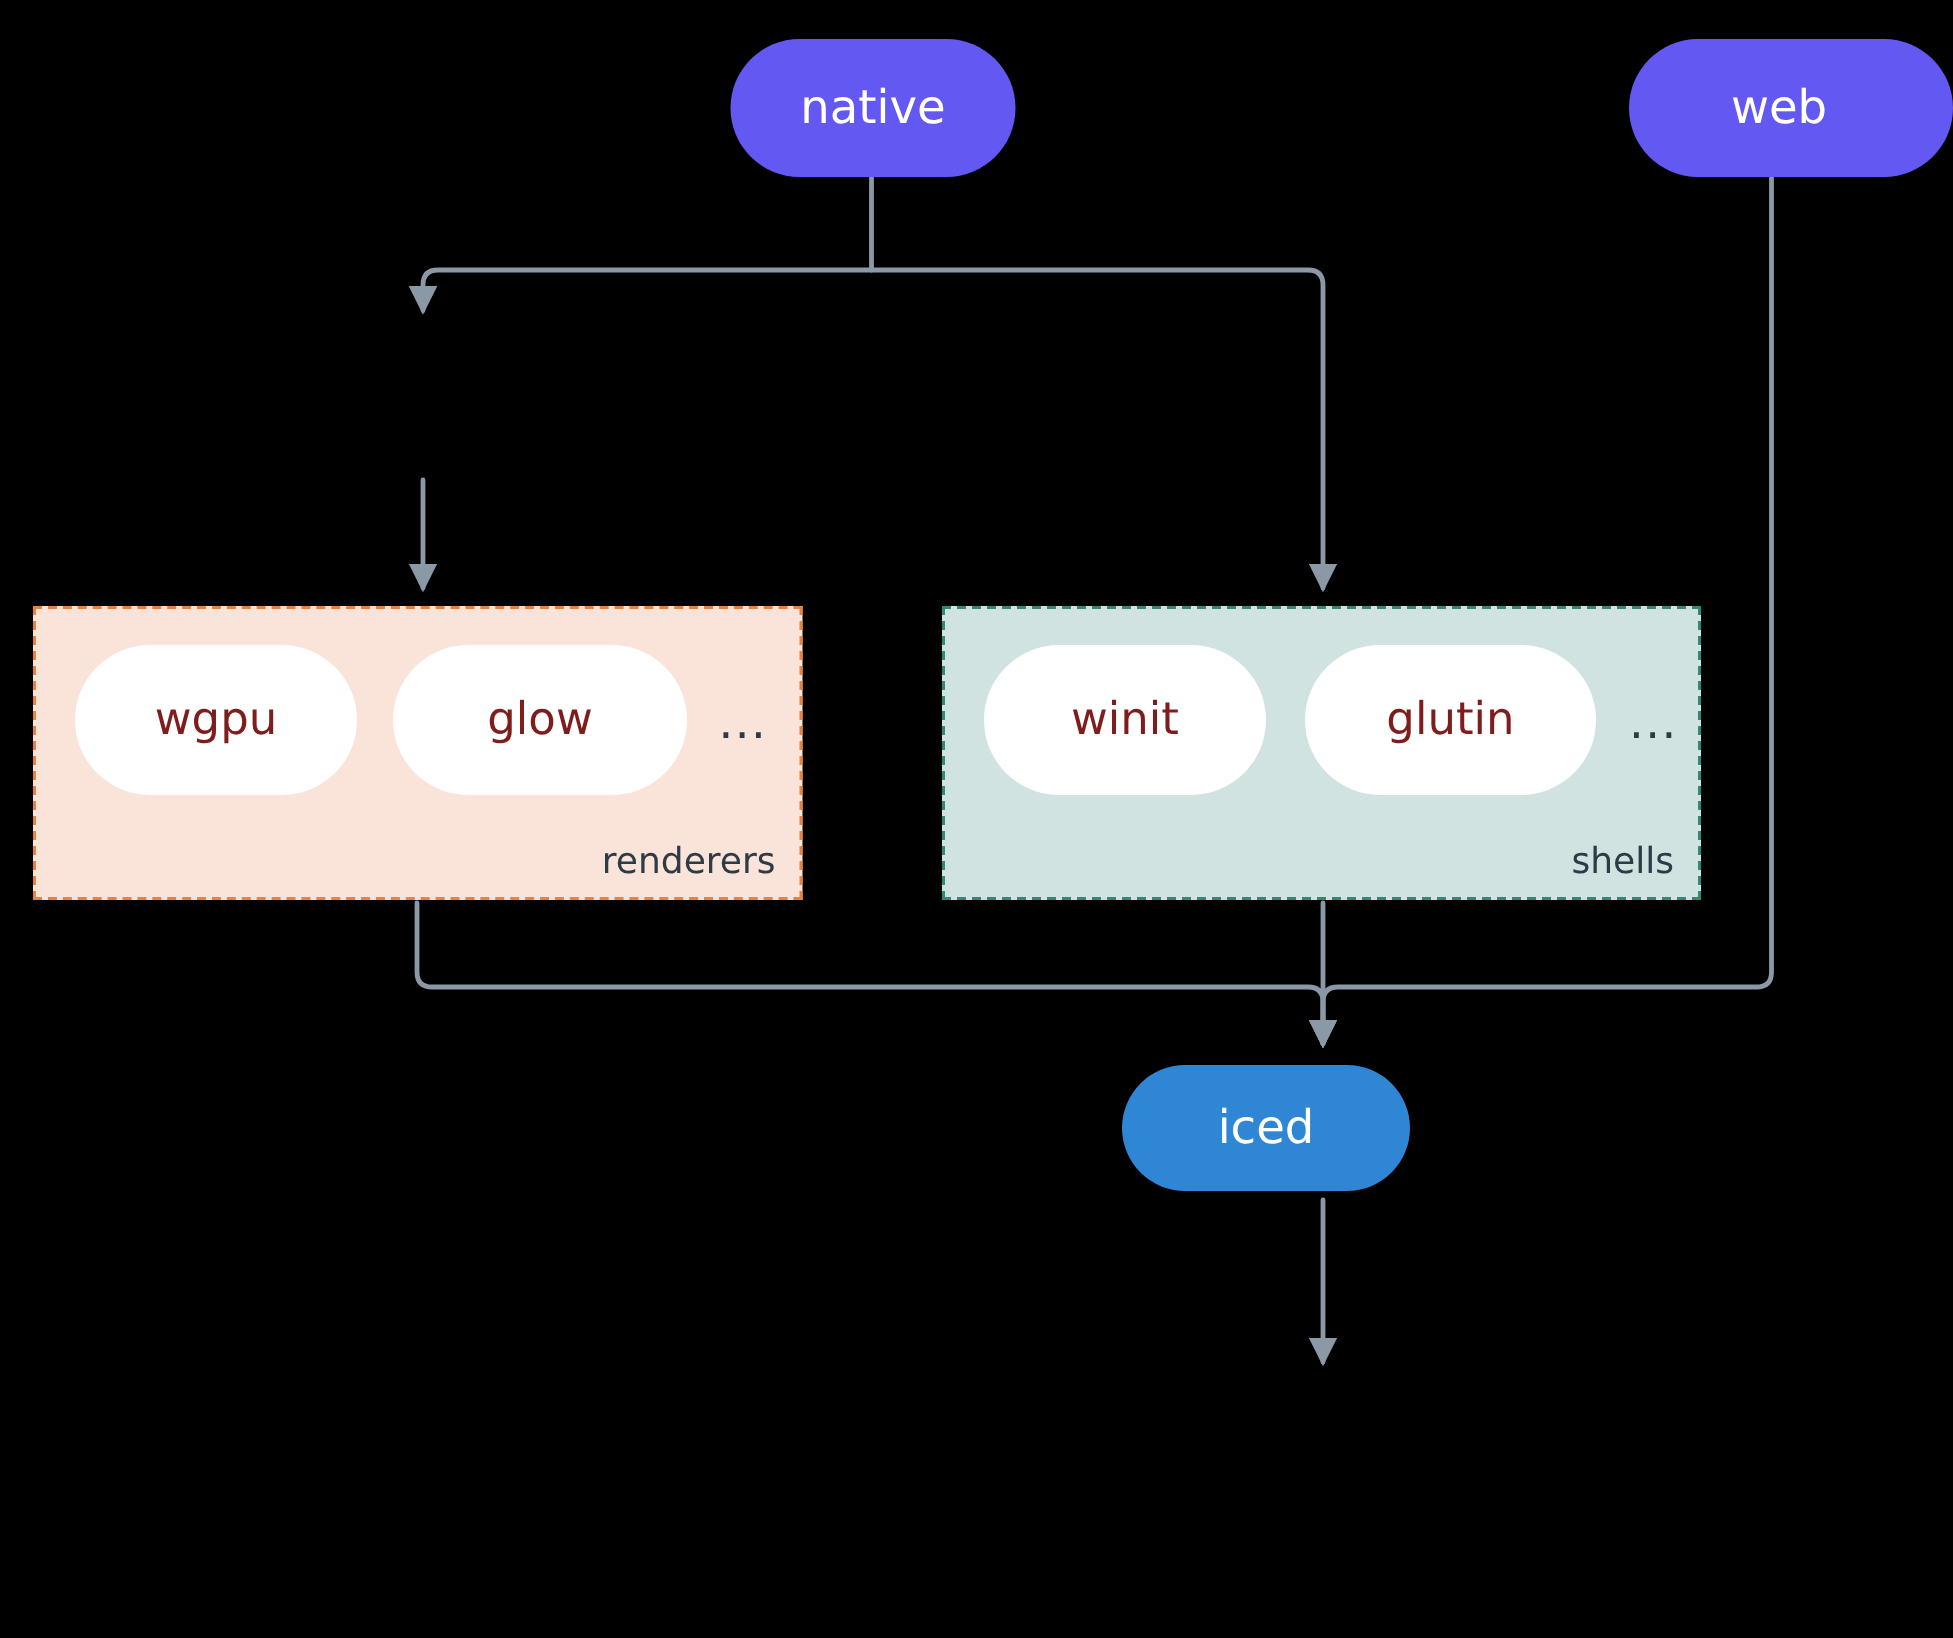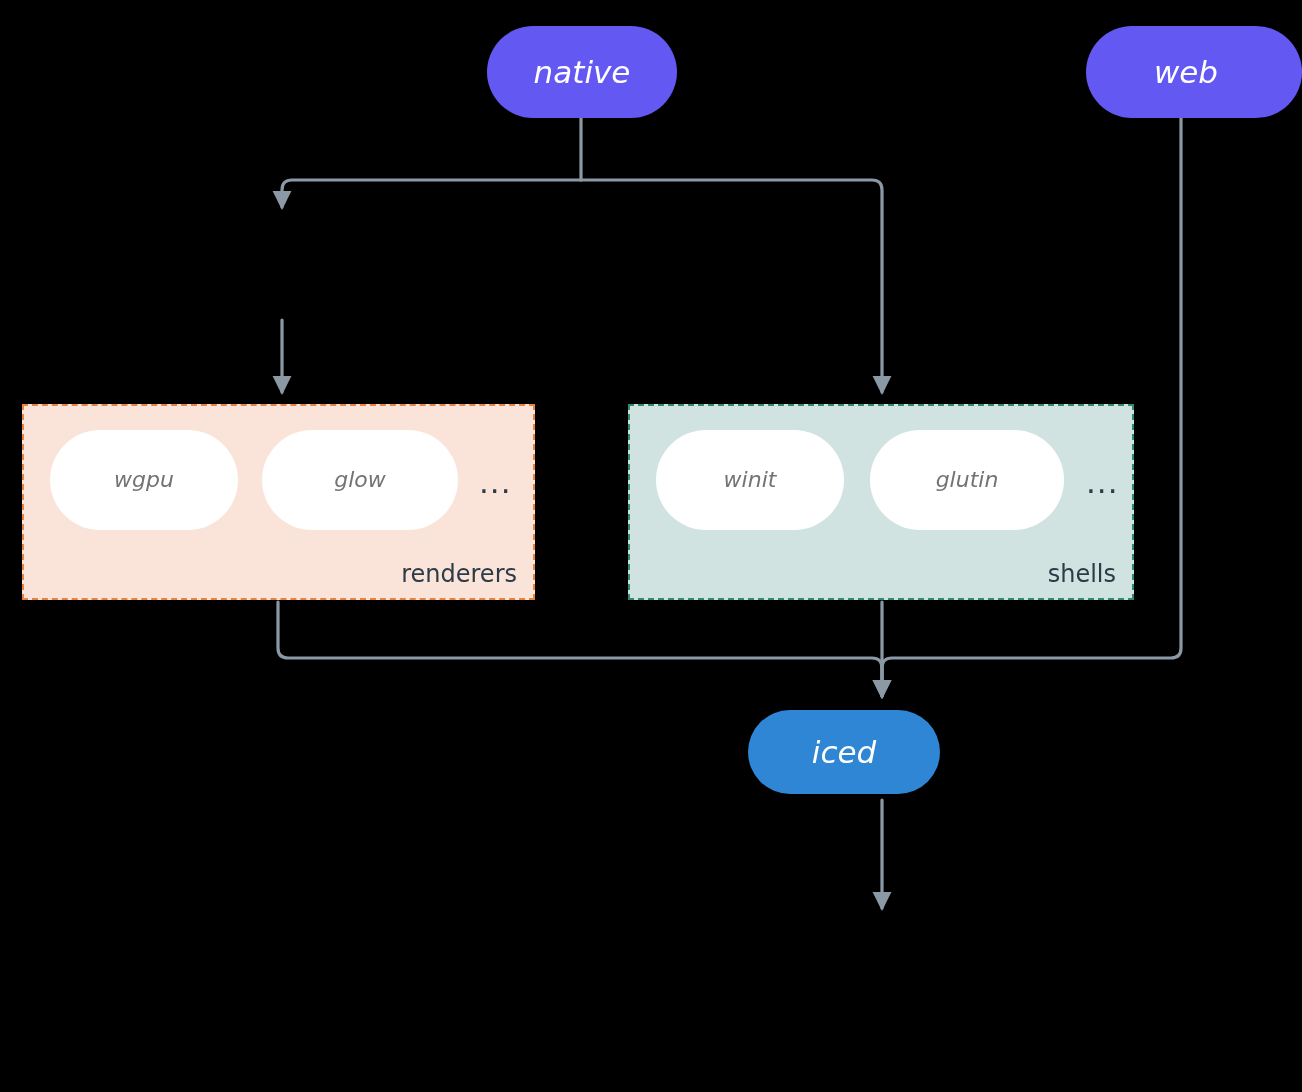--- a/index.html
+++ b/index.html
@@ -25,21 +25,20 @@
 
   
   .node {
     position: absolute;
     display: flex;
     align-items: center;
     justify-content: center;
     text-align: left;
     box-sizing: border-box;
     z-index: 2;
-    font-style: italic;
   }
   .pill {
     border-radius: 999px;
   }
   .node-label {
     white-space: nowrap;
     line-height: 1.18;
   }
 
   
@@ -56,22 +55,22 @@
   }
   
   .pill-blue {
     background: #2E86D4;
     color: #FFFFFF;
     font-size: 31px;
   }
   
   .pill-white {
     background: #FFFFFF;
-    color: #737373;
-    font-size: 22px;
+    color: #7f1d1d;
+    font-size: 30px;
   }
   
   .rect-app {
     background: #D3E6F7;
     border: 2px solid #3A8DD8;
     color: #2D3B46;
     font-size: 30px;
     border-radius: 1px;
   }
   .rect-app .node-label {

